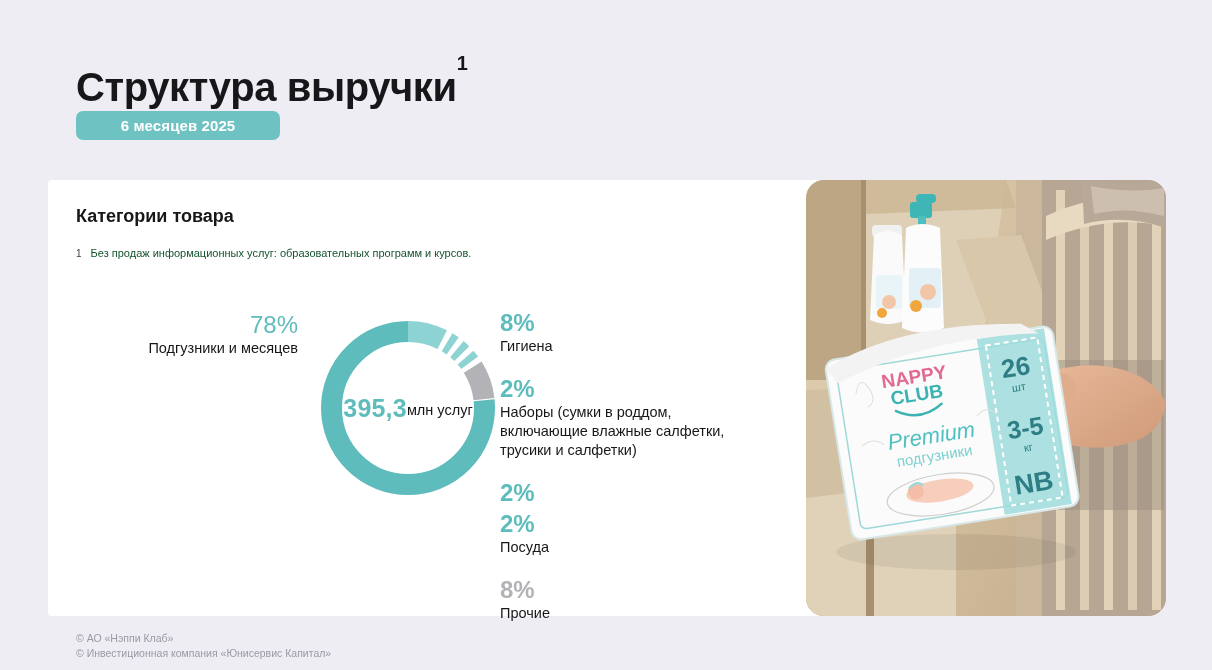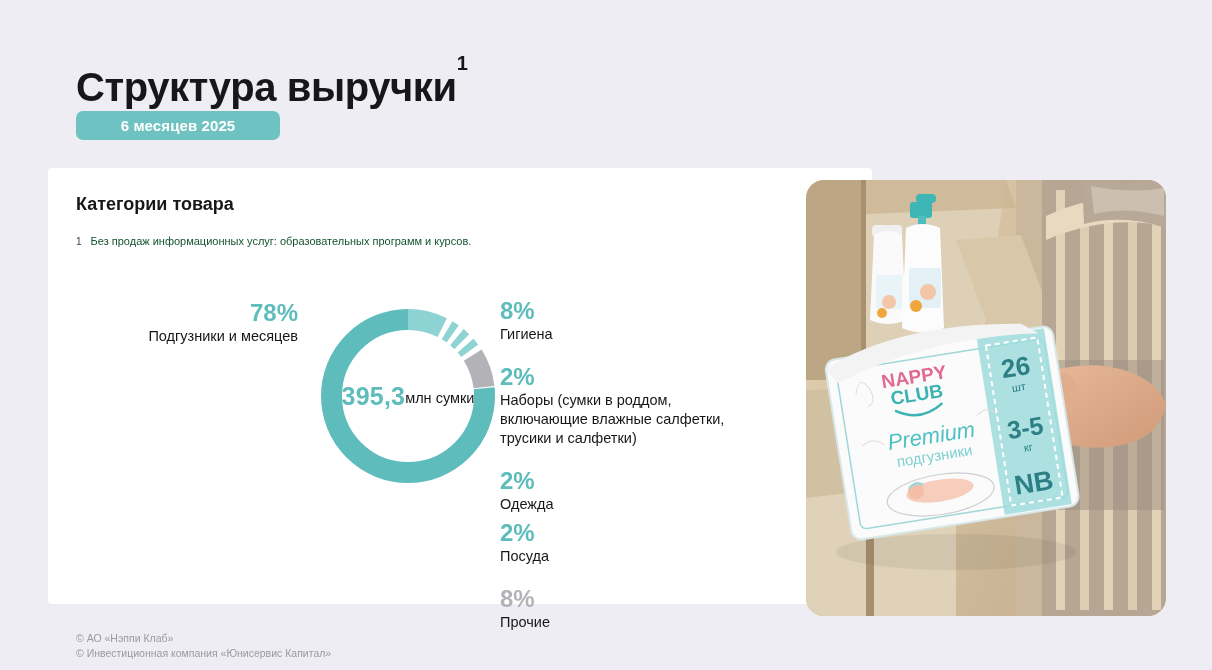--- a/index.html
+++ b/index.html
@@ -24,21 +24,21 @@
   #period-badge{
     position:absolute;left:76px;top:111px;
     width:204px;height:29px;
     background:#6fc2c2;border-radius:7px;
     display:flex;align-items:center;justify-content:center;
     color:#ffffff;font-size:15px;font-weight:700;letter-spacing:0.1px;
   }
 
   
   #content-card{
-    position:absolute;left:48px;top:168px;
+    position:absolute;left:48px;top:180px;
     width:824px;height:436px;
     background:#ffffff;border-radius:4px;
   }
   #card-heading{
     position:absolute;left:28px;top:26px;
     font-size:18px;font-weight:700;color:#17171a;
   }
   #footnote{
     position:absolute;left:28px;top:66px;
     display:flex;gap:9px;
@@ -58,21 +58,21 @@
     pointer-events:none;
   }
   #donut-total{font-size:25px;font-weight:700;color:#5fbcbc;line-height:1;letter-spacing:0.2px;}
   #donut-unit{font-size:14.5px;color:#17171a;margin-top:5px;line-height:1;}
 
   
   #legend-left{
     position:absolute;left:20px;top:132px;
     width:230px;text-align:right;
   }
-  #legend-left .pct{font-size:24px;font-weight:700;color:#5fbcbc;line-height:1.05;}
+  #legend-left .pct{font-size:24px;font-weight:400;color:#5fbcbc;line-height:1.05;}
   #legend-left .lbl{font-size:14.5px;color:#17171a;line-height:1.25;margin-top:2px;}
 
   
   #legend-right{
     position:absolute;left:452px;top:130px;width:262px;
   }
   .legend-item{margin-bottom:14px;}
   .legend-item:last-child{margin-bottom:0;}
   .legend-item .pct{font-size:24px;font-weight:700;line-height:1.05;color:#5fbcbc;}
   .legend-item .pct.muted{color:#b3b3b7;}
@@ -130,36 +130,35 @@
 
         <circle r="76.5" fill="none" stroke="#8ed3d3" stroke-width="21" stroke-dasharray="6.6 474.0" stroke-dashoffset="-53.0" transform="rotate(-90)"></circle>
 
         <circle r="76.5" fill="none" stroke="#8ed3d3" stroke-width="21" stroke-dasharray="6.6 474.0" stroke-dashoffset="-65.0" transform="rotate(-90)"></circle>
 
         <circle r="76.5" fill="none" stroke="#b3b3b7" stroke-width="21" stroke-dasharray="34.0 447.0" stroke-dashoffset="-77.0" transform="rotate(-90)"></circle>
       </g>
     </svg>
     <div id="donut-center">
       <div id="donut-total">395,3</div>
-      <div id="donut-unit">млн сумки</div>
+      <div id="donut-unit">млн услуг</div>
     </div>
   </div>
 
   <div id="legend-right">
     <div class="legend-item gap-lg">
       <div class="pct">8%</div>
       <div class="lbl">Гигиена</div>
     </div>
     <div class="legend-item gap-lg">
       <div class="pct">2%</div>
       <div class="lbl">Наборы (сумки в роддом, включающие влажные салфетки, трусики и салфетки)</div>
     </div>
     <div class="legend-item tight">
       <div class="pct">2%</div>
-      <div class="lbl">Одежда</div>
     </div>
     <div class="legend-item gap-lg">
       <div class="pct">2%</div>
       <div class="lbl">Посуда</div>
     </div>
     <div class="legend-item">
       <div class="pct muted">8%</div>
       <div class="lbl">Прочие</div>
     </div>
   </div>

